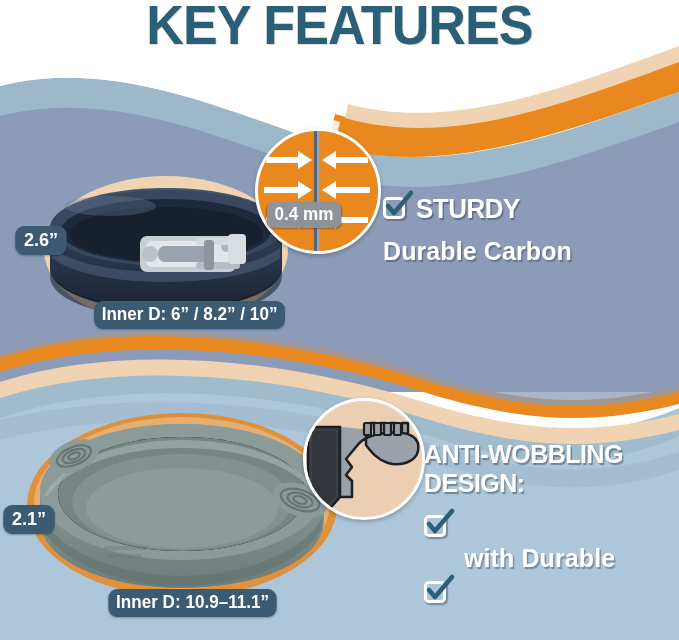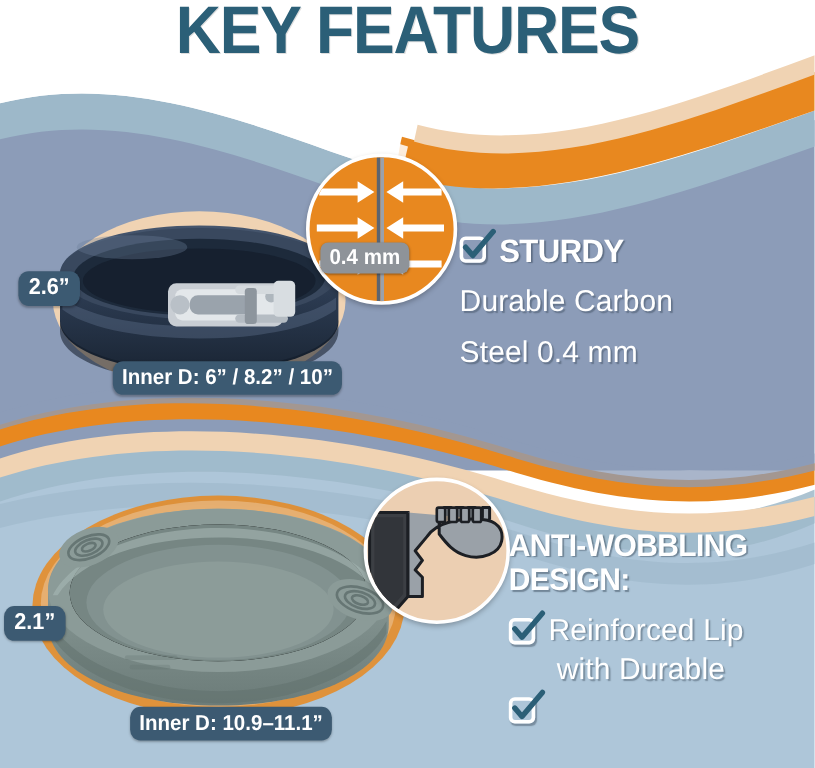--- a/index.html
+++ b/index.html
@@ -51,21 +51,21 @@
 
   .feat-row{display:flex;align-items:flex-start;gap:7px;margin-bottom:2px;text-align:center;}
   .headline{
     font-weight:700;font-size:27px;color:#ffffff;line-height:1.12;
     letter-spacing:-.5px;white-space:nowrap;
     text-shadow:1.5px 1.5px 1px rgba(40,55,70,.45);
     transform:scaleX(0.96);transform-origin:0 50%;
   }
   #feat-bot .headline{font-size:26px;}
   .subtext{
-    font-weight:400;font-size:25px;color:#ffffff;line-height:1.22;
+    font-weight:700;font-size:25px;color:#ffffff;line-height:1.22;
     letter-spacing:.1px;
     text-shadow:1.5px 1.5px 1px rgba(40,55,70,.4);
   }
   #feat-top .subtext{margin-top:12px;font-size:25px;}
   #feat-bot .subtext{font-size:25px;}
   .bot-title{margin-bottom:12px;}
   .bot-title .headline{font-size:26px;}
   .indent{margin-left:40px;}
 
   
@@ -302,36 +302,34 @@
     <div class="feat-row">
       <span class="chk">
         <span class="box"></span>
         <svg viewBox="0 0 30 30">
             <path d="M4,15 L10,22 L27,2" fill="none" stroke="#2b5f77" stroke-width="4.5" stroke-linecap="round" stroke-linejoin="round"></path>
           </svg>
       </span>
       <span class="headline">STURDY</span>
     </div>
     <div class="subtext">Durable Carbon</div>
-    <div class="subtext">Steel 0.4 mm</div>
   </div>
 
   <div class="feat-block" id="feat-bot">
     <div class="bot-title">
       <div class="headline">ANTI-WOBBLING</div>
       <div class="headline">DESIGN:</div>
     </div>
     <div class="feat-row bot">
       <span class="chk">
         <span class="box"></span>
         <svg viewBox="0 0 30 30">
             <path d="M4,15 L10,22 L27,2" fill="none" stroke="#2b5f77" stroke-width="4.5" stroke-linecap="round" stroke-linejoin="round"></path>
           </svg>
       </span>
-      <span class="subtext">Reinforced Lip</span>
     </div>
     <div class="feat-row bot">
       <span class="subtext indent">with Durable</span>
     </div>
     <div class="feat-row bot">
       <span class="chk">
         <span class="box"></span>
         <svg viewBox="0 0 30 30">
             <path d="M4,15 L10,22 L27,2" fill="none" stroke="#2b5f77" stroke-width="4.5" stroke-linecap="round" stroke-linejoin="round"></path>
           </svg>

